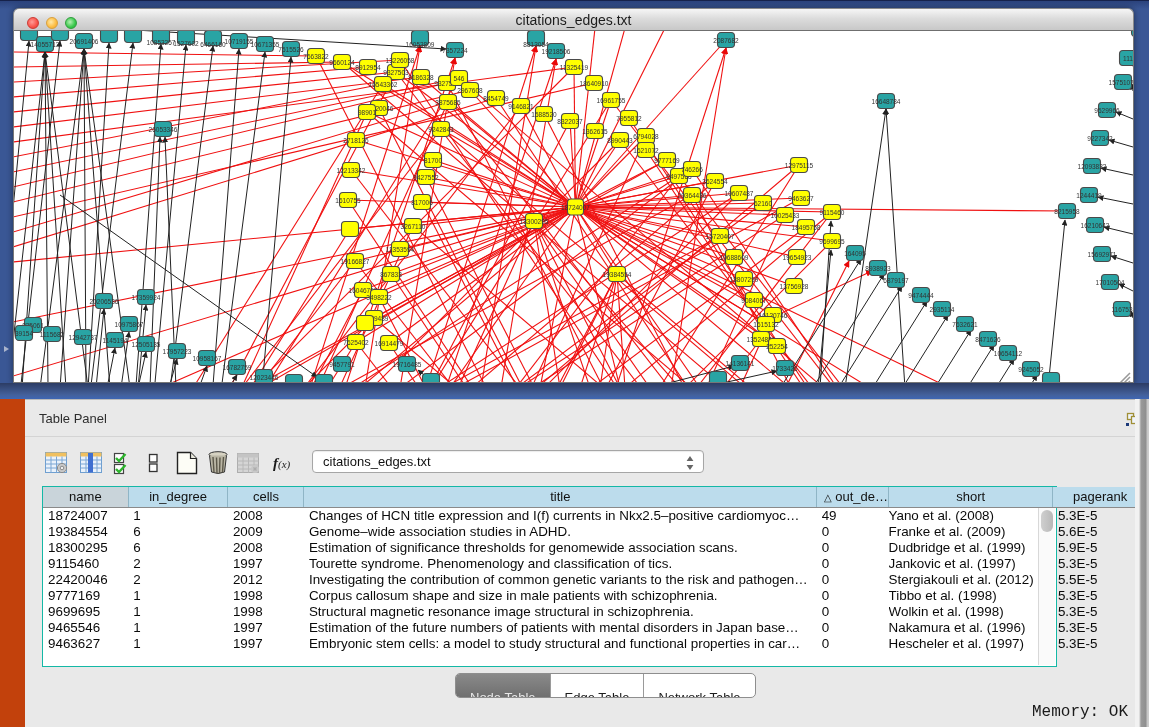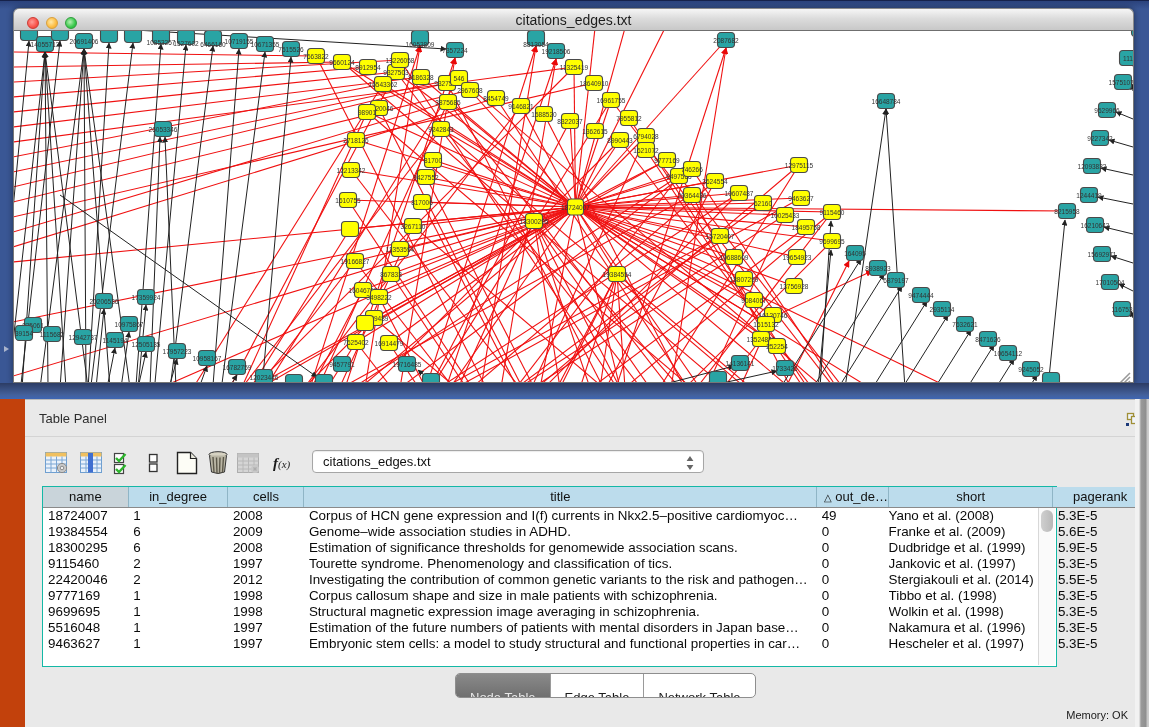--- a/index.html
+++ b/index.html
@@ -35,21 +35,21 @@
 .c1{width:83px} .c2{width:97px} .c3{width:74px} .c4{width:499px} .c5{width:70px} .c6{width:160px} .c7{width:92px}
 th.c1{background:#c9d4da}
 td.c6 { text-align:left; padding:0; }
 #vsb { position:absolute; right:1px; top:21px; bottom:1px; width:17px; background:#fafafa; border-left:1px solid #d8d8d8; }
 #vsb .th { position:absolute; left:2px; top:2px; width:12px; height:22px; background:linear-gradient(90deg,#cfcfcf,#b8b8b8); border-radius:6px; }
 #tabs { position:absolute; left:430px; top:273px; height:25px; display:flex;
   border:1px solid #8e8e8e; border-radius:5px; overflow:hidden; background:#fff; }
 #tabs div { padding:12px 14px; line-height:23px; font-size:13px; color:#1c1c1c; border-right:1px solid #9a9a9a; }
 #tabs div:last-child { border-right:none; }
 #tabs .sel { background:linear-gradient(#8a8a8a,#6e6e6e); color:#e8e8e8; }
-#mem { position:absolute; right:46px; bottom:6px; font-size:11px; color:#1a1a1a; }
+#mem { position:absolute; right:46px; bottom:6px; font-size:16px; color:#1a1a1a;font-family:Liberation Mono, monospace; }
 #memdot { position:absolute; right:16px; bottom:3px; width:13px; height:13px; border-radius:50%;
   background:#2cb52c; border:1px solid #1a7a1a; }
 #rstrip { position:absolute; right:0px; top:399px; width:14px; height:328px;
   background:linear-gradient(90deg,#f2f2f2 0px,#f2f2f2 4px,#9a9a9a 6px,#8f8f8f 11px,#c6c6c6 12px,#cecece 14px); }
 .icon { position:absolute; top:14px; }
 </style></head>
 <body>
 <div id="app">
  <div id="desk"></div>
  <div id="gwin">
@@ -654,21 +654,21 @@
               <th class="c3">cells</th>
               <th class="c4">title</th>
         <th class="c5" style="text-align:right;padding-left:4px"><span style="font-size:10px">△</span> out_de…</th>
               <th class="c6">short</th>
               <th class="c7">pagerank</th>
             </tr>
     <tr>
               <td class="c1">18724007</td>
               <td class="c2">1</td>
               <td class="c3">2008</td>
-              <td class="c4">Corpus of HCN gene expression and I(f) currents in Nkx2.5–positive cardiomyoc…</td>
+              <td class="c4">Changes of HCN title expression and I(f) currents in Nkx2.5–positive cardiomyoc…</td>
               <td class="c5">49</td>
               <td class="c6">Yano et al. (2008)</td>
               <td class="c7">5.3E-5</td>
             </tr>
 <tr>
               <td class="c1">19384554</td>
               <td class="c2">6</td>
               <td class="c3">2009</td>
               <td class="c4">Genome–wide association studies in ADHD.</td>
               <td class="c5">0</td>
@@ -692,43 +692,43 @@
               <td class="c5">0</td>
               <td class="c6">Jankovic et al. (1997)</td>
               <td class="c7">5.3E-5</td>
             </tr>
 <tr>
               <td class="c1">22420046</td>
               <td class="c2">2</td>
               <td class="c3">2012</td>
               <td class="c4">Investigating the contribution of common genetic variants to the risk and pathogen…</td>
               <td class="c5">0</td>
-              <td class="c6">Stergiakouli et al. (2014)</td>
+              <td class="c6">Stergiakouli et al. (2012)</td>
               <td class="c7">5.5E-5</td>
             </tr>
 <tr>
               <td class="c1">9777169</td>
               <td class="c2">1</td>
               <td class="c3">1998</td>
               <td class="c4">Corpus callosum shape and size in male patients with schizophrenia.</td>
               <td class="c5">0</td>
               <td class="c6">Tibbo et al. (1998)</td>
               <td class="c7">5.3E-5</td>
             </tr>
 <tr>
               <td class="c1">9699695</td>
               <td class="c2">1</td>
               <td class="c3">1998</td>
-              <td class="c4">Structural magnetic expression image averaging in schizophrenia.</td>
+              <td class="c4">Structural magnetic resonance image structural in schizophrenia.</td>
               <td class="c5">0</td>
               <td class="c6">Wolkin et al. (1998)</td>
               <td class="c7">5.3E-5</td>
             </tr>
 <tr>
-              <td class="c1">5516048</td>
+              <td class="c1">9465546</td>
               <td class="c2">1</td>
               <td class="c3">1997</td>
               <td class="c4">Estimation of the future numbers of patients with mental disorders in Japan base…</td>
               <td class="c5">0</td>
               <td class="c6">Nakamura et al. (1996)</td>
               <td class="c7">5.3E-5</td>
             </tr>
 <tr>
               <td class="c1">9463627</td>
               <td class="c2">1</td>

